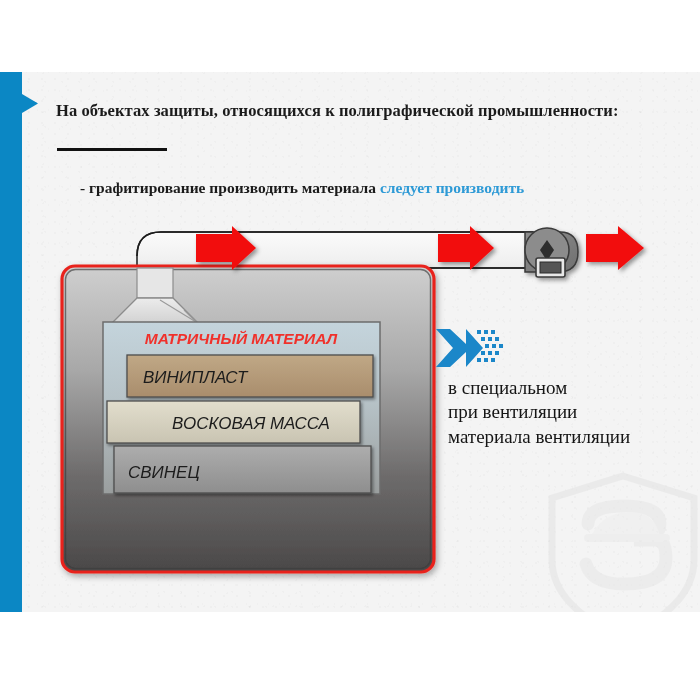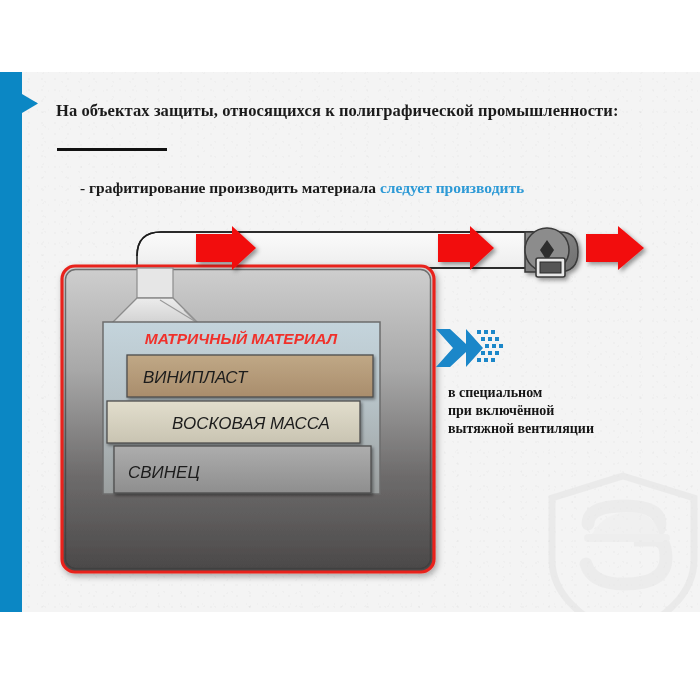--- a/index.html
+++ b/index.html
@@ -92,24 +92,24 @@
     position: absolute;
     left: 0; top: 0;
     width: 700px; height: 700px;
     z-index: 8;
   }
 
   
   #caption {
     position: absolute;
     left: 448px;
-    top: 384px;
+    top: 376px;
     width: 240px;
-    font-size: 14px;
-    font-weight: bold;
+    font-size: 19px;
+    font-weight: normal;
     line-height: 1.28;
     color: #151515;
     z-index: 12;
   }
   #caption-arrow {
     position: absolute;
     left: 436px;
     top: 327px;
     width: 78px;
     height: 42px;
@@ -276,22 +276,22 @@
       <rect x="52" y="24" width="4" height="4"></rect>
       <rect x="59" y="24" width="4" height="4"></rect>
       <rect x="41" y="31" width="4" height="4"></rect>
       <rect x="48" y="31" width="4" height="4"></rect>
       <rect x="55" y="31" width="4" height="4"></rect>
     </g>
   </svg>
 
   <div id="caption">
     <div>в специальном</div>
-    <div>при включённой</div>
-    <div>вытяжной вентиляции</div>
+    <div>при вентиляции</div>
+    <div>материала вентиляции</div>
   </div>
 
   <svg id="watermark" viewBox="0 0 150 170">
     <path d="M75,4 L146,26 L146,88 Q146,134 75,166 Q4,134 4,88 L4,26 Z" fill="none" stroke="#e2e2e2" stroke-width="7"></path>
     <path d="M40,52 Q40,34 76,34 Q112,34 112,52 Q112,66 86,68 L108,68 Q118,68 118,86
              Q118,112 76,112 Q44,112 38,92" fill="none" stroke="#e6e6e6" stroke-width="13" stroke-linecap="round"></path>
     <path d="M44,62 Q56,40 82,40 Q104,40 110,58 L112,64 L42,66 Z" fill="#ededed"></path>
     <rect x="36" y="62" width="86" height="8" rx="4" fill="#e9e9e9"></rect>
   </svg>
 

